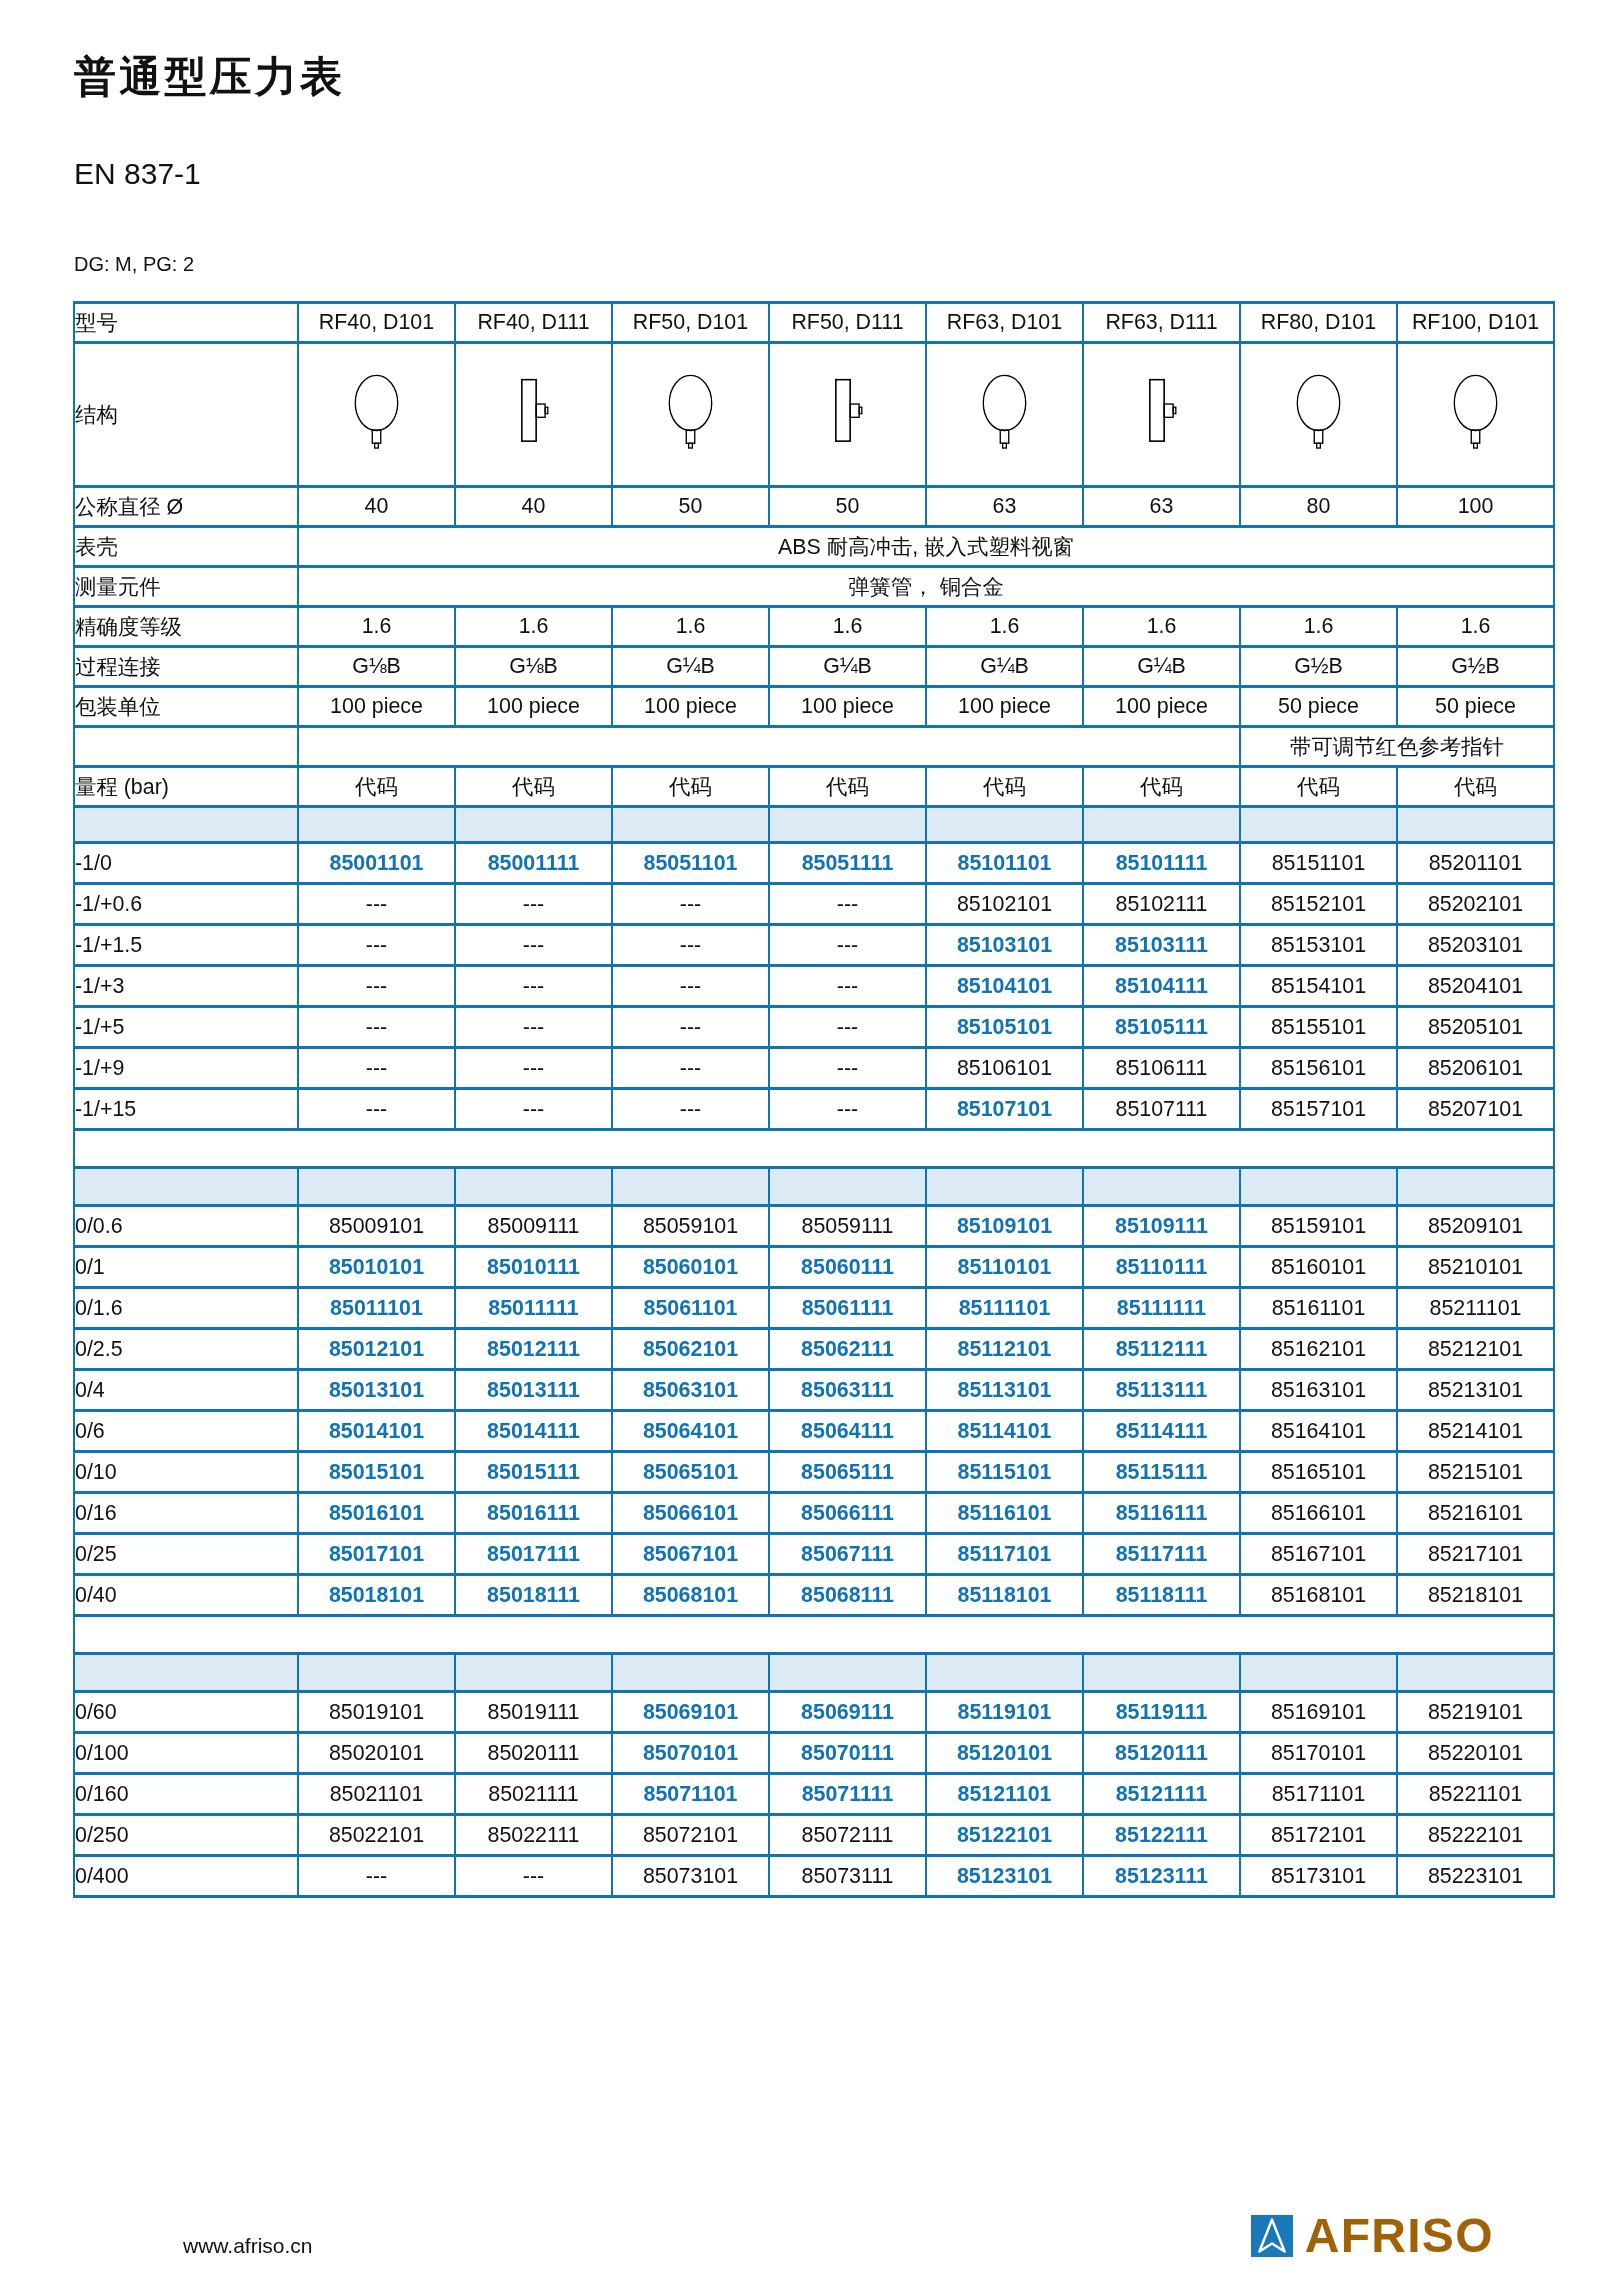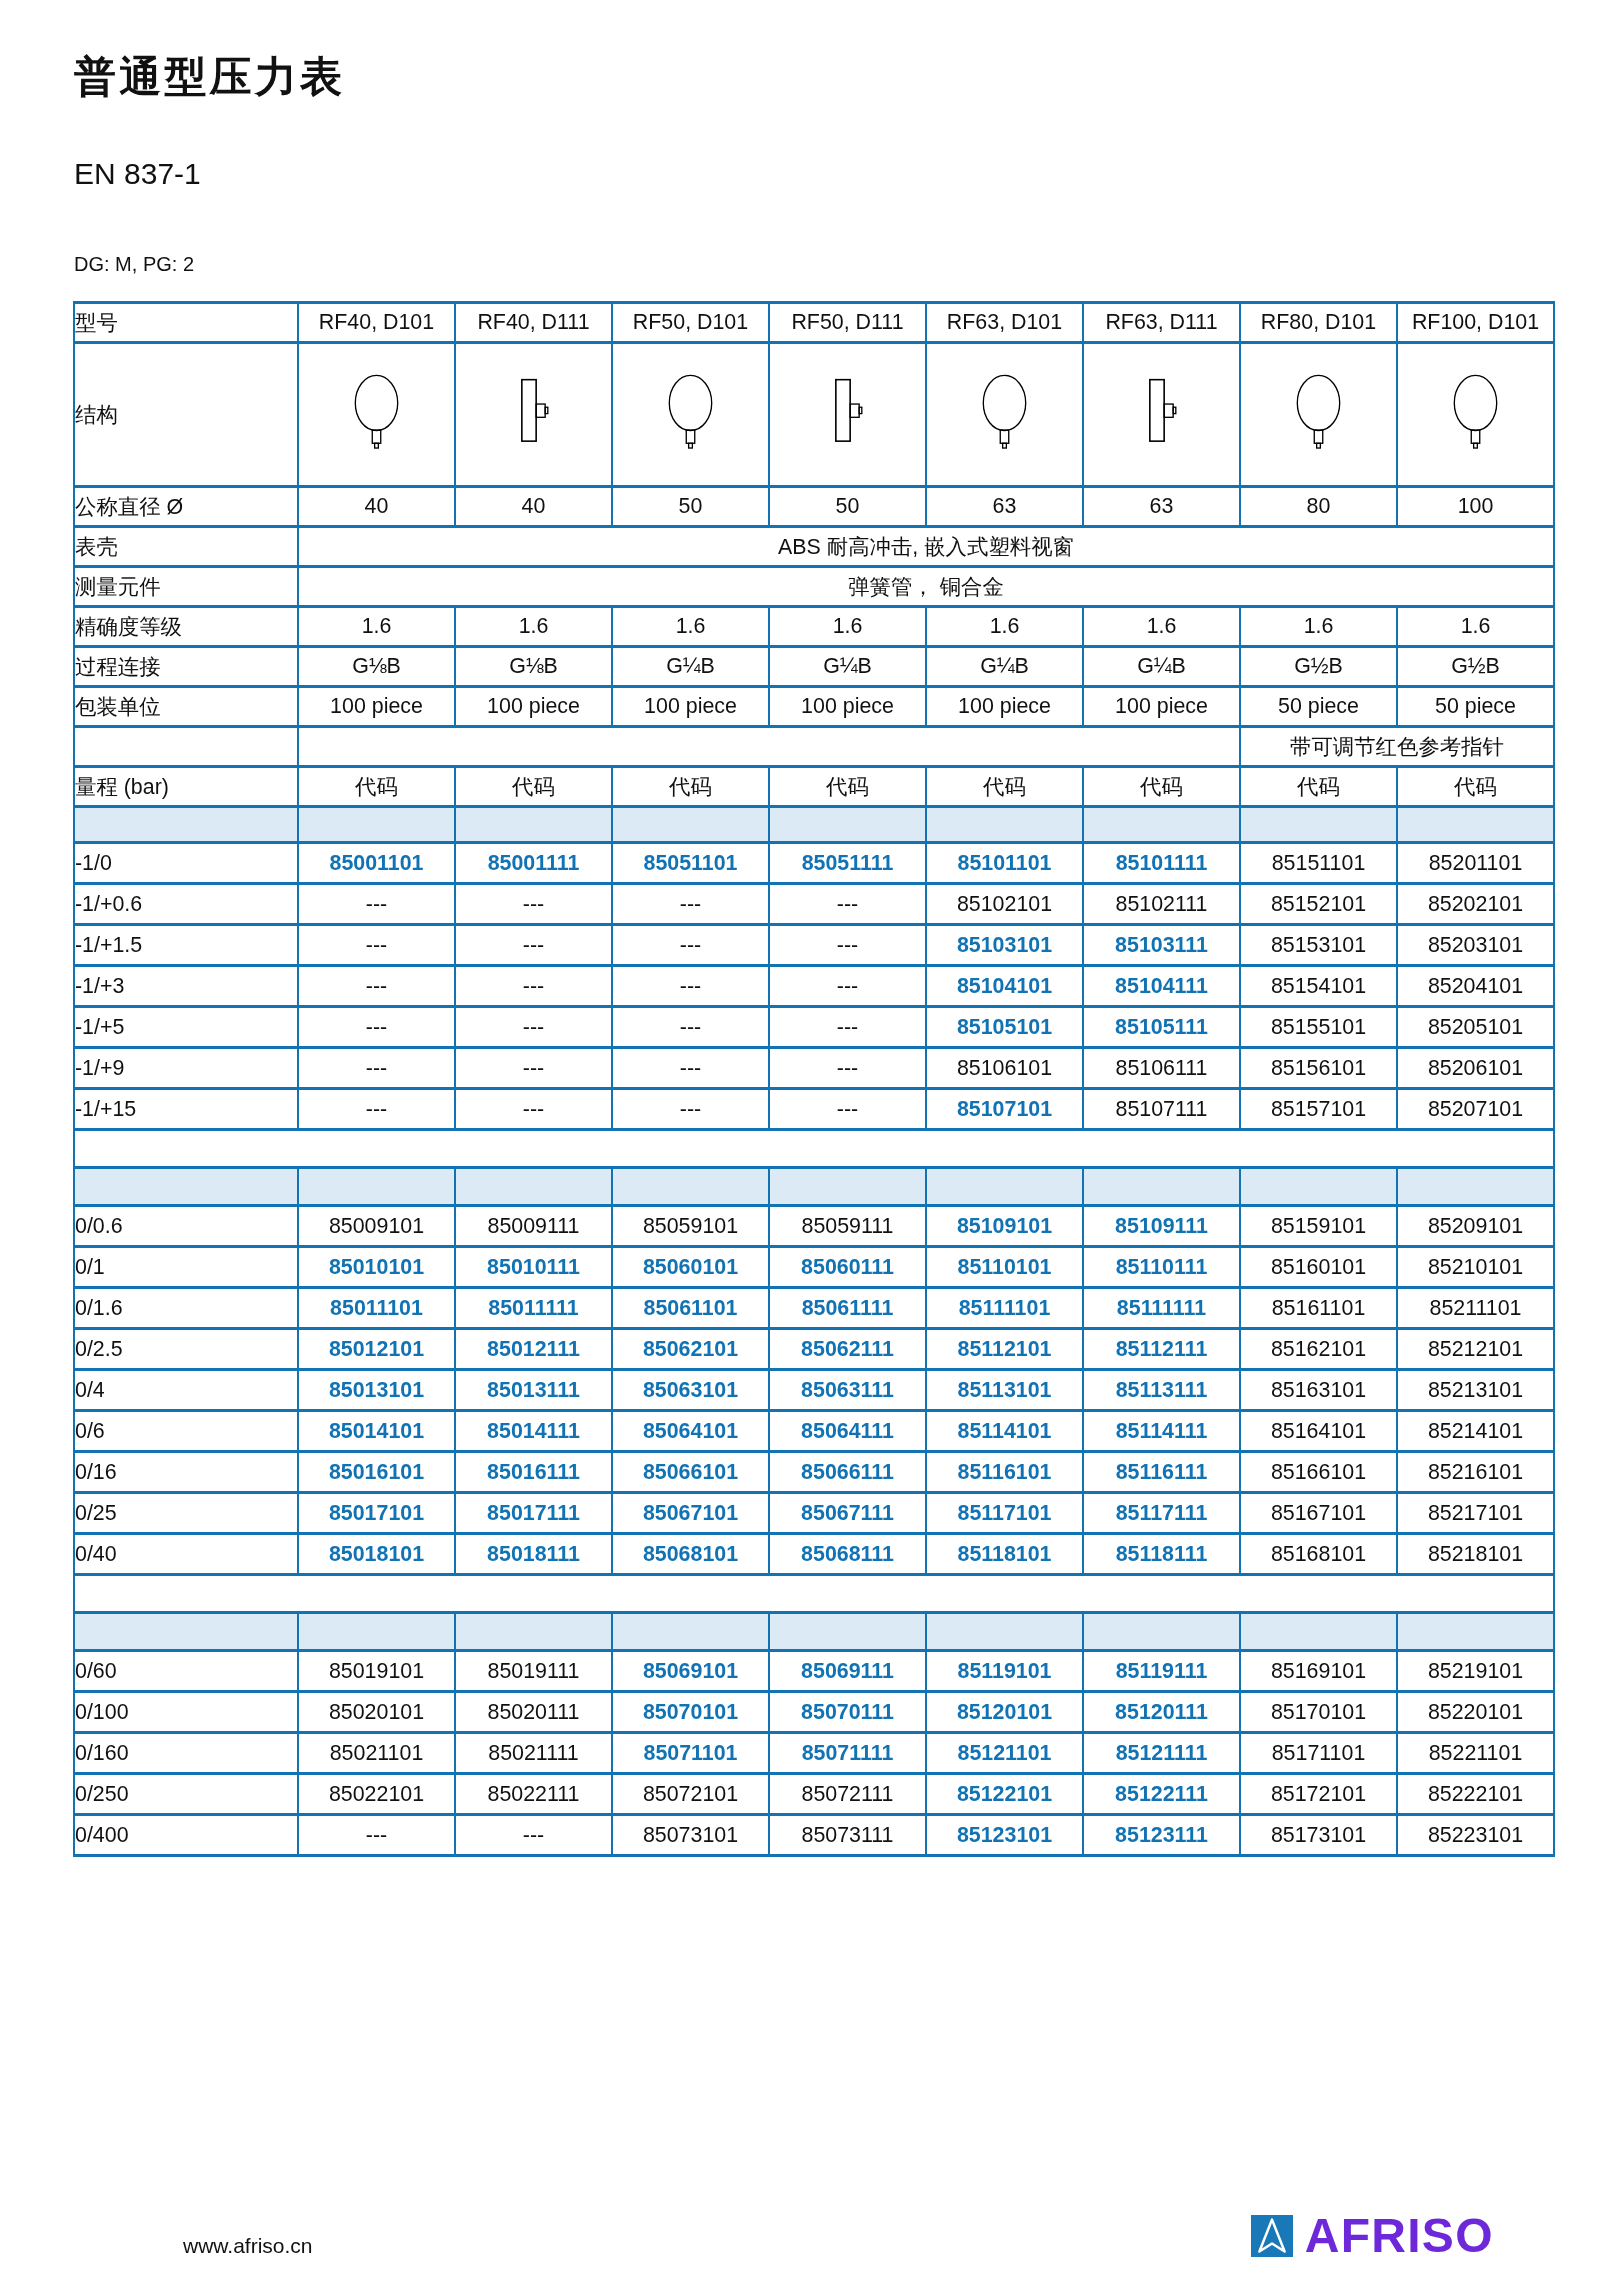--- a/index.html
+++ b/index.html
@@ -13,21 +13,21 @@
         font-size:21.4px;vertical-align:middle;white-space:nowrap;overflow:hidden;padding:0;}
   td.lbl{text-align:left;padding-left:11.7px;}
   td.ctr{text-align:center;}
   td.hl{color:var(--accent);font-weight:700;}
   tr.tint td{background:var(--tint);}
   td.gap{background:#fff;}
   td.icon-cell{text-align:center;}
   .footer-site{position:absolute;left:183px;top:2234px;font-size:21px;}
   .logo{position:absolute;left:1251px;top:2215px;display:flex;align-items:center;}
   .logo-mark{display:inline-block;width:42px;height:42px;}
-  .logo-text{font-size:48px;font-weight:700;letter-spacing:1.3px;color:#6d28d9;margin-left:11.7px;line-height:42px;}
+  .logo-text{font-size:48px;font-weight:700;letter-spacing:1.3px;color:#a16207;margin-left:11.7px;line-height:42px;}
 </style>
 </head>
 <body>
 
 <div class="page">
   <h1 class="title">普通型压力表</h1>
   <div class="standard">EN 837-1</div>
   <div class="note">DG: M, PG: 2</div>
 
   <table class="gauge">
@@ -325,20 +325,31 @@
         <tr style="height: 41px;">
           <td class="lbl">0/6</td>
           <td class="ctr hl">85014101</td>
           <td class="ctr hl">85014111</td>
           <td class="ctr hl">85064101</td>
           <td class="ctr hl">85064111</td>
           <td class="ctr hl">85114101</td>
           <td class="ctr hl">85114111</td>
           <td class="ctr">85164101</td>
           <td class="ctr">85214101</td>
+        </tr>
+        <tr style="height: 41px;">
+          <td class="lbl">0/10</td>
+          <td class="ctr hl">85015101</td>
+          <td class="ctr hl">85015111</td>
+          <td class="ctr hl">85065101</td>
+          <td class="ctr hl">85065111</td>
+          <td class="ctr hl">85115101</td>
+          <td class="ctr hl">85115111</td>
+          <td class="ctr">85165101</td>
+          <td class="ctr">85215101</td>
         </tr>
         <tr style="height: 41px;">
           <td class="lbl">0/16</td>
           <td class="ctr hl">85016101</td>
           <td class="ctr hl">85016111</td>
           <td class="ctr hl">85066101</td>
           <td class="ctr hl">85066111</td>
           <td class="ctr hl">85116101</td>
           <td class="ctr hl">85116111</td>
           <td class="ctr">85166101</td>

